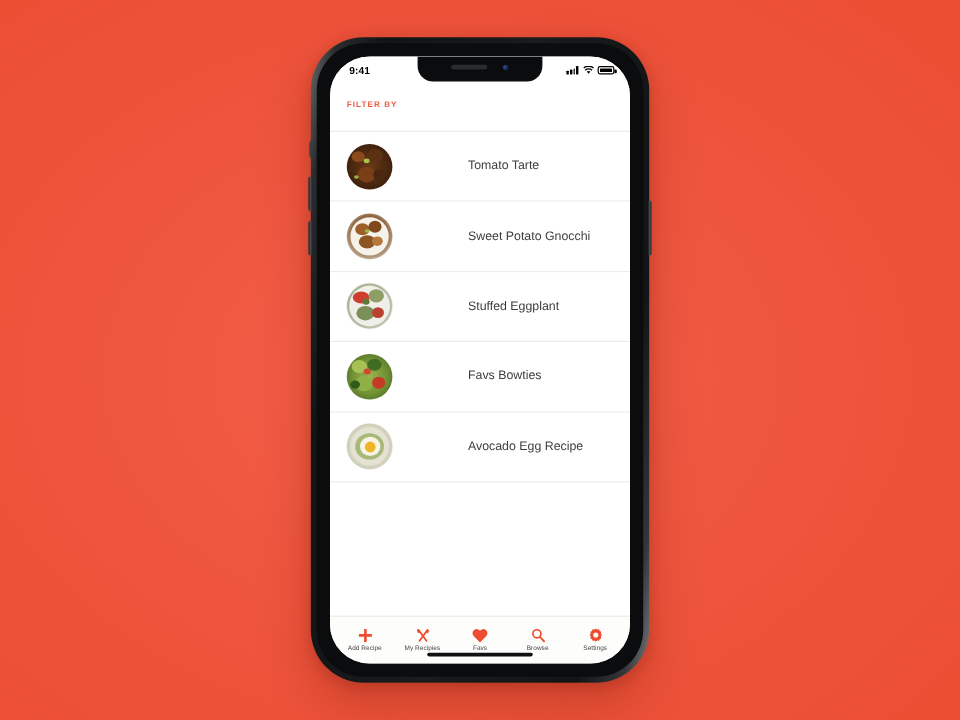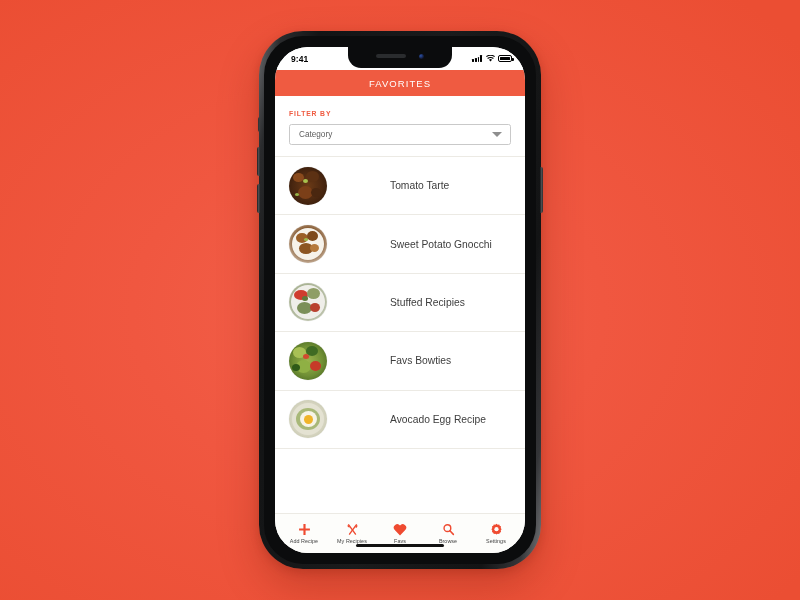--- a/index.html
+++ b/index.html
@@ -158,30 +158,23 @@
             <path d="M8 11.2 5.3 8.1a4.3 4.3 0 0 1 5.4 0Z" fill="#000"></path>
             <path d="M8 5.1a7 7 0 0 0-4.5 1.7L2.2 5.3A9 9 0 0 1 8 3.2a9 9 0 0 1 5.8 2.1l-1.3 1.5A7 7 0 0 0 8 5.1Z" fill="#000"></path>
             <path d="M8 1.1a11 11 0 0 0-6.6 2.2L0 1.9A13 13 0 0 1 8-.7a13 13 0 0 1 8 2.6l-1.4 1.4A11 11 0 0 0 8 1.1Z" fill="#000"></path>
           </svg>
           <div id="battery-icon">
             <div id="battery-fill"></div>
           </div>
         </div>
       </div>
 
-      <div id="app-header">
-        <div id="page-title">FAVORITES</div>
-      </div>
 
       <div id="filter-section">
         <div id="filter-label">FILTER BY</div>
-        <div id="category-select">
-          <span id="category-select-value">Category</span>
-          <span id="chevron-down-icon"></span>
-        </div>
       </div>
 
       <div id="recipe-list">
 
         <div class="recipe-row">
           <div class="recipe-thumb food-tomato-tarte">
             <span class="blob" style="left:4px;top:6px;width:11px;height:9px;background:#8a4a1c;"></span>
             <span class="blob" style="left:17px;top:4px;width:13px;height:11px;background:#5c3113;"></span>
             <span class="blob" style="left:9px;top:19px;width:15px;height:13px;background:#7b3f18;"></span>
             <span class="blob" style="left:22px;top:21px;width:10px;height:9px;background:#4a2710;"></span>
@@ -205,21 +198,21 @@
 
         <div class="recipe-row">
           <div class="recipe-thumb food-stuffed-eggplant">
             <span class="blob" style="left:2px;top:2px;width:34px;height:34px;background:#efeee9;"></span>
             <span class="blob" style="left:5px;top:7px;width:14px;height:10px;background:#cf3d2e;"></span>
             <span class="blob" style="left:18px;top:5px;width:13px;height:11px;background:#8f9e66;"></span>
             <span class="blob" style="left:8px;top:19px;width:15px;height:12px;background:#7b8f58;"></span>
             <span class="blob" style="left:21px;top:20px;width:10px;height:9px;background:#b9412f;"></span>
             <span class="blob" style="left:13px;top:13px;width:6px;height:5px;background:#5e7a3a;"></span>
           </div>
-          <div class="recipe-name">Stuffed Recipies</div>
+          <div class="recipe-name">Stuffed Eggplant</div>
         </div>
 
         <div class="recipe-row">
           <div class="recipe-thumb food-pesto-bowties">
             <span class="blob" style="left:4px;top:5px;width:13px;height:11px;background:#a8c055;"></span>
             <span class="blob" style="left:17px;top:4px;width:12px;height:10px;background:#3f6b23;"></span>
             <span class="blob" style="left:7px;top:18px;width:15px;height:13px;background:#8fb044;"></span>
             <span class="blob" style="left:21px;top:19px;width:11px;height:10px;background:#c63a28;"></span>
             <span class="blob" style="left:3px;top:22px;width:8px;height:7px;background:#2f5a18;"></span>
             <span class="blob" style="left:14px;top:12px;width:6px;height:5px;background:#d14a30;"></span>

